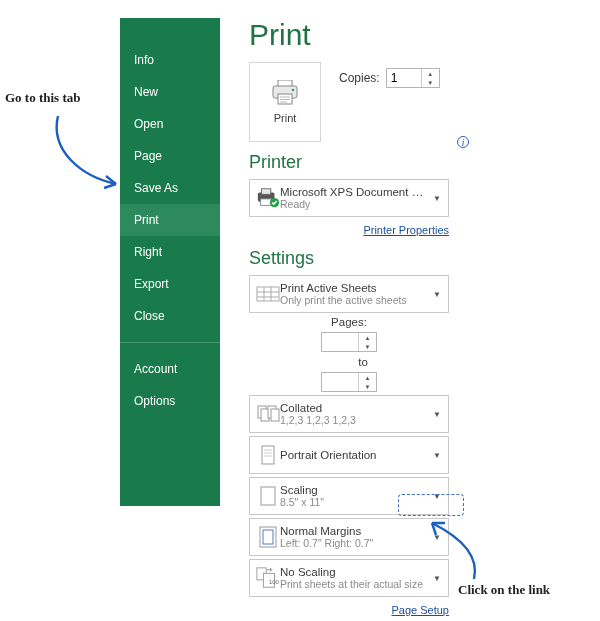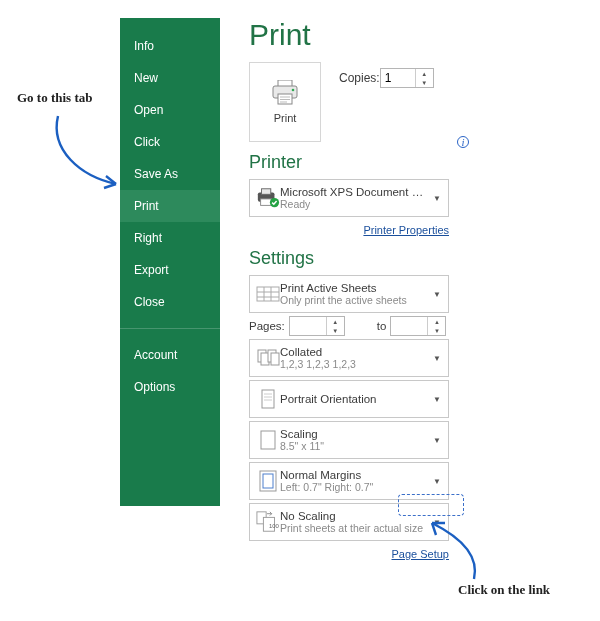--- a/index.html
+++ b/index.html
@@ -14,21 +14,21 @@
   .stage { position: relative; width: 600px; height: 621px; }
 
   
   .sidebar {
     position: absolute;
     left: 120px; top: 18px;
     width: 100px; height: 488px;
     background: #197b4b;
     color: #fff;
     font-size: 12px;
-    padding-top: 12px;
+    padding-top: 26px;
   }
   .sidebar .item {
     padding: 9px 14px;
     cursor: pointer;
   }
   .sidebar .item.active { background: #2d8a5c; }
   .sidebar .divider {
     border-top: 1px solid rgba(255,255,255,0.2);
     margin: 10px 0;
   }
@@ -48,21 +48,21 @@
   }
 
   .row1 { display: flex; align-items: flex-start; gap: 18px; margin-bottom: 8px; }
   .print-btn {
     width: 72px; height: 80px;
     border: 1px solid #d6d6d6;
     display: flex; flex-direction: column; align-items: center; justify-content: center;
     gap: 6px;
     font-size: 11px; color: #3b3b3b;
   }
-  .copies-row { display: flex; align-items: center; font-size: 12px; color: #3b3b3b; margin-top: 6px;}
+  .copies-row { display: flex; align-items: center; gap: 6px; font-size: 12px; color: #3b3b3b; margin-top: 6px;}
   .spinner {
     display: flex; align-items: stretch;
     border: 1px solid #b5b5b5;
     height: 20px; width: 54px;
     background: #fff;
   }
   .spinner input {
     border: none; width: 34px; text-align: left; padding-left: 4px; font-size: 12px;
   }
   .spinner .btns {
@@ -102,21 +102,21 @@
   .dropdown .t-solo { font-size: 11.5px; color: #3b3b3b; }
   .dropdown .caret {
     width: 14px; text-align: center; color: #555; font-size: 8px; flex-shrink:0;
   }
 
   .link-row { text-align: right; width: 200px; margin-bottom: 8px; }
   .link { color: #1a4f9c; font-size: 11px; text-decoration: underline; cursor: pointer; }
 
   .pages-row {
     width: 200px; display: flex; align-items: center; gap: 4px;
-    font-size: 11.5px; color: #3b3b3b; margin-bottom: 3px;
+    font-size: 11.5px; color: #3b3b3b; margin-bottom: 3px; flex-direction: column;
   }
   .pages-row .spinner { width: 56px; }
   .pages-row .spinner input { width: 36px; }
   .pages-row .lbl-to { flex: 0 0 auto; padding-left: 28px; }
 
   
   .annot {
     position: absolute; font-family: "Comic Sans MS", "Segoe Script", cursive;
     color: #222; font-size: 13px; font-weight: 600;
   }
@@ -130,21 +130,21 @@
 </style>
 </head>
 <body>
 
 <div class="stage">
 
   <div class="sidebar">
     <div class="item">Info</div>
     <div class="item">New</div>
     <div class="item">Open</div>
-    <div class="item">Click</div>
+    <div class="item">Page</div>
     <div class="item">Save As</div>
     <div class="item active">Print</div>
     <div class="item">Right</div>
     <div class="item">Export</div>
     <div class="item">Close</div>
     <div class="divider"></div>
     <div class="item">Account</div>
     <div class="item">Options</div>
   </div>
 
@@ -313,21 +313,21 @@
       </div>
       <div class="caret">▼</div>
     </div>
 
     <div class="link-row" style="margin-top:2px;">
       <span class="link">Page Setup</span>
     </div>
 
   </div>
 
-  <div class="annot" style="left:17px; top:90px;">Go to this tab</div>
+  <div class="annot" style="left:5px; top:90px;">Go to this tab</div>
   <svg style="position:absolute; left:40px; top:110px;" width="88" height="88">
     <path d="M18 6 C 10 40, 40 66, 76 74" stroke="#1b5fc1" stroke-width="2.4" fill="none"></path>
     <path d="M76 74 l-10 -8 M76 74 l-12 4" stroke="#1b5fc1" stroke-width="2.4" fill="none"></path>
   </svg>
 
   <div class="callout-box" style="left:398px; top:494px; width:66px; height:22px;"></div>
 
   <svg style="position:absolute; left:418px; top:517px;" width="80" height="70">
     <path d="M56 62 C 62 36, 38 18, 14 6" stroke="#1b5fc1" stroke-width="2.4" fill="none"></path>
     <path d="M14 6 l4 12 M14 6 l13 0" stroke="#1b5fc1" stroke-width="2.4" fill="none"></path>

